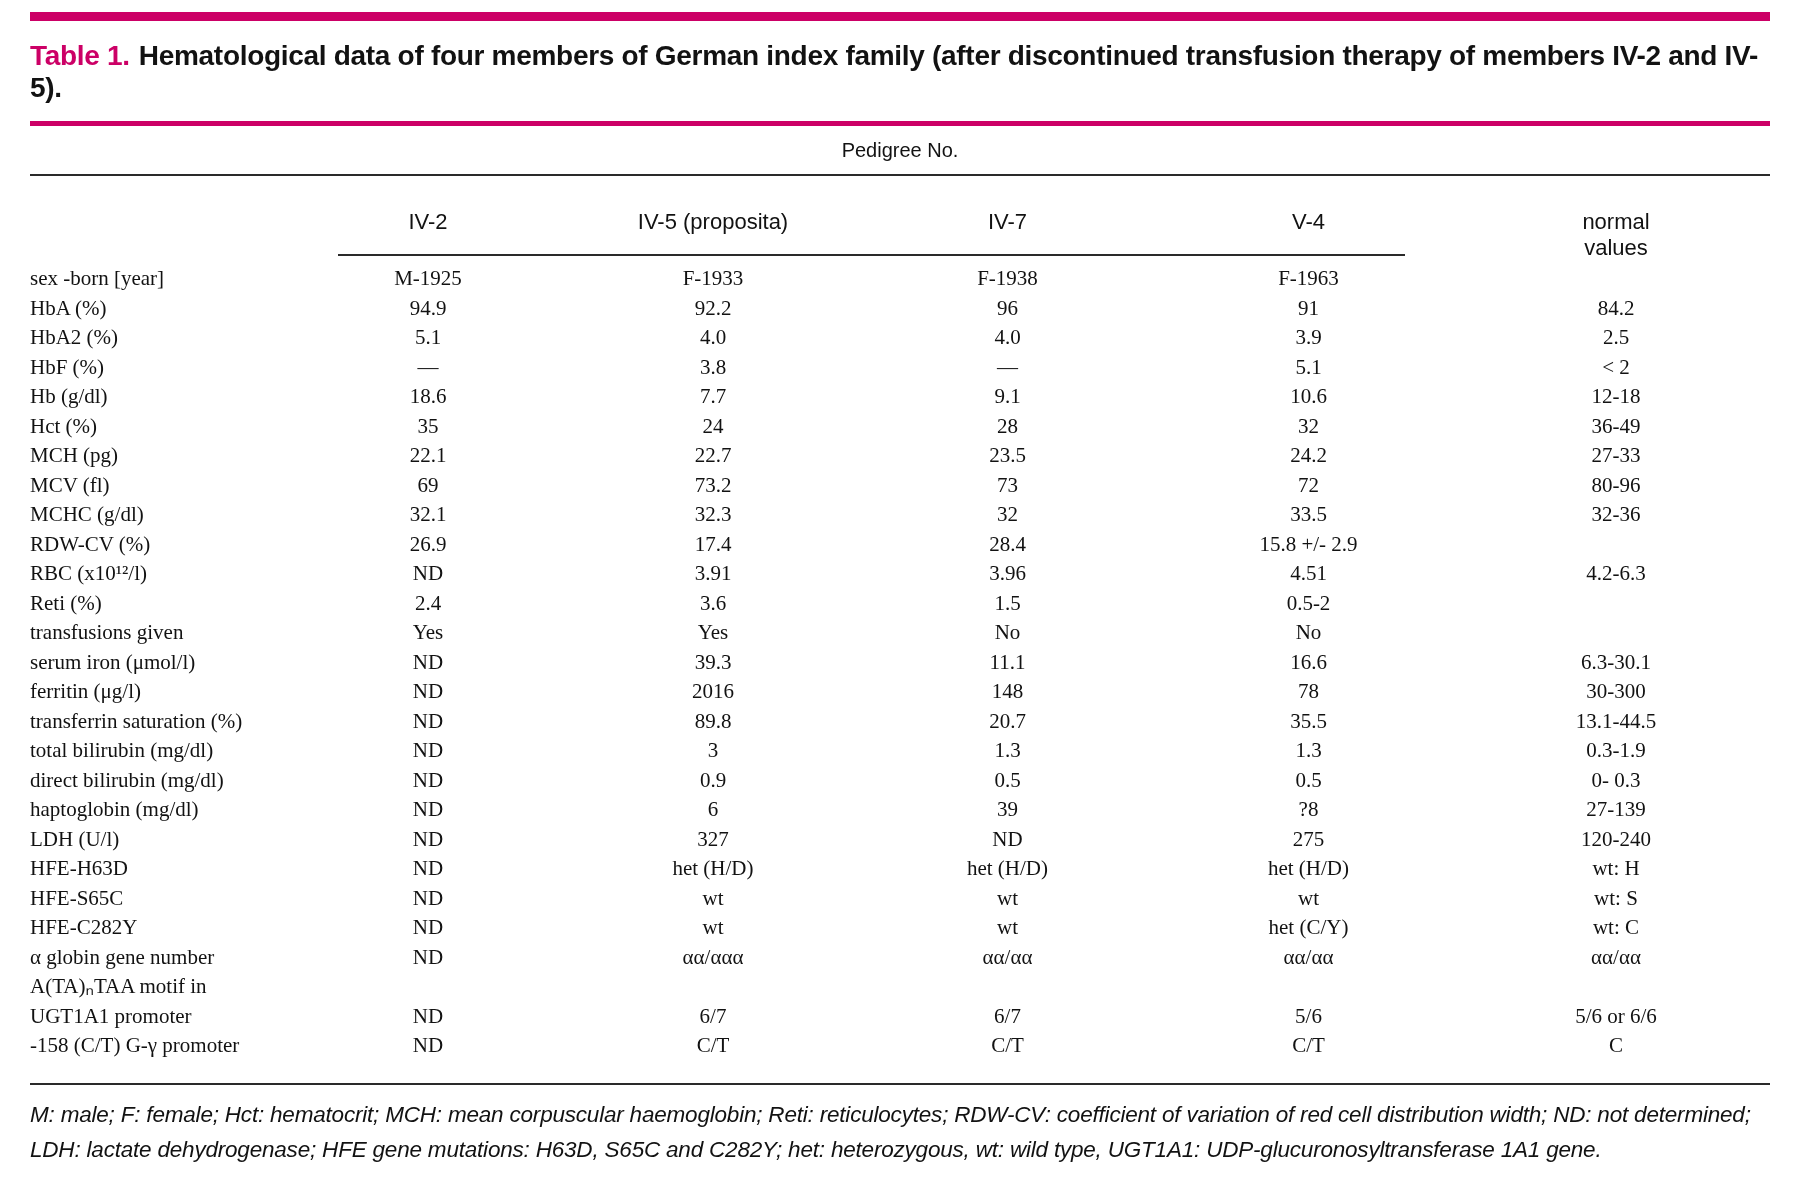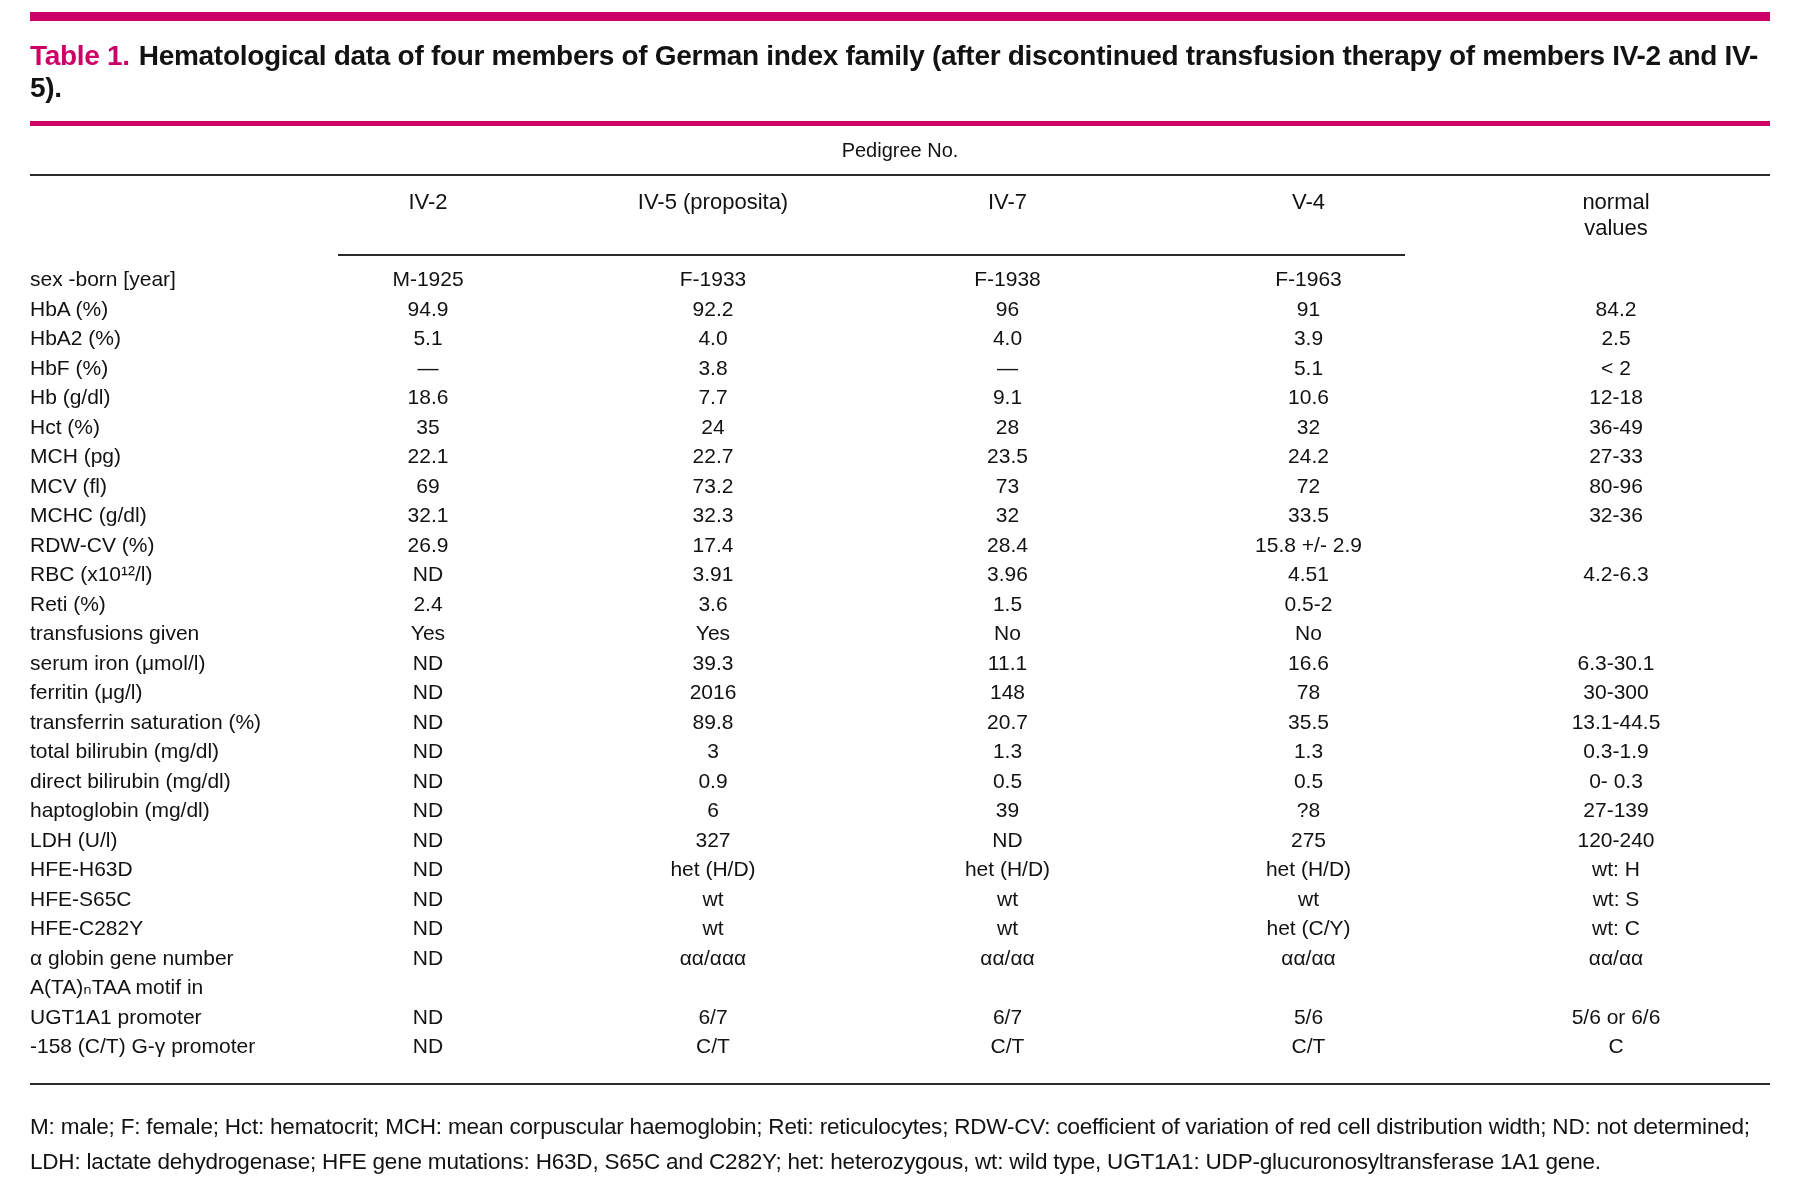--- a/index.html
+++ b/index.html
@@ -13,30 +13,30 @@
   .rule-accent { background:var(--accent); height:9px; }
   .rule-accent.thin { height:5px; }
   .caption { margin-top:19px; font-size:28px; font-weight:bold; letter-spacing:-0.3px; }
   .cap-label { color:var(--accent); margin-right:9px; }
   .rule2 { margin-top:17px; }
   .group-header { margin-top:13px; font-size:20px; text-align:center; }
   .rule-dark { height:2px; background:#2a2a2a; }
   .head-rule { margin-top:12px; }
   .hg { display:grid; grid-template-columns:var(--cols); align-items:start;
         padding-top:13px; height:65px; font-size:22px; }
-  .th { text-align:center; line-height:26px; }
+  .th { text-align:center; line-height:26px;margin-top:20px; }
   .th.normal { white-space:pre-line; }
   .subrule { height:2px; background:#2a2a2a; width:1067px; margin-left:308px; }
-  .tbody { margin-top:8px; font-size:21px; }
+  .tbody { margin-top:8px; font-size:21px;font-family:Liberation Serif, serif; }
   .row { display:grid; grid-template-columns:var(--cols); }
   .cell { height:29.5px; line-height:29.5px; text-align:center; white-space:nowrap;
           overflow:visible; }
   .cell.label { text-align:left; }
   .bottom-rule { margin-top:22px; }
-  .footnote { margin-top:24px; font-size:22.5px; line-height:35px;
+  .footnote { margin-top:12px; font-size:22.5px; font-style:italic; line-height:35px;
               letter-spacing:-0.2px; }
 </style>
 </head>
 <body>
 
 <div class="page">
 
   <div class="rule-accent"></div>
 
   <div class="caption">

